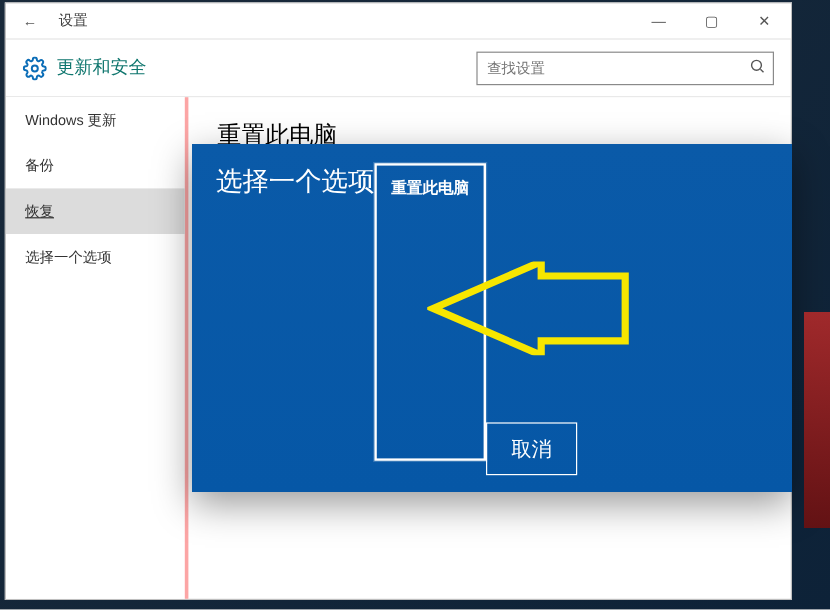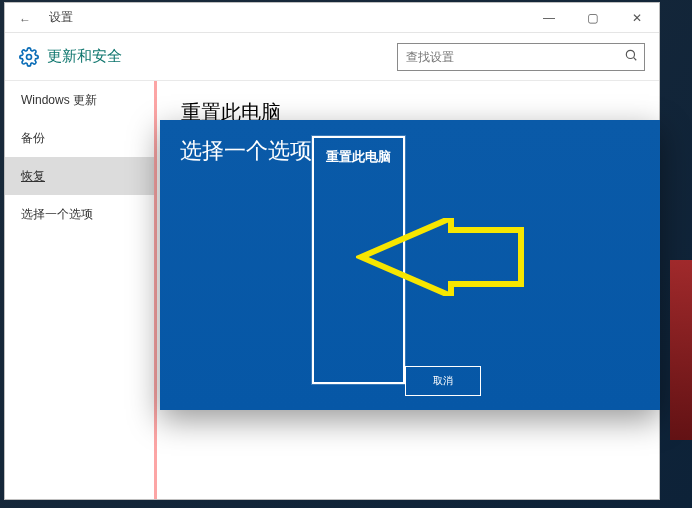--- a/index.html
+++ b/index.html
@@ -115,24 +115,24 @@
     border: 2px solid #ffffff;
     outline: 1px solid rgba(255,255,255,0.2);
   }
   .opt-title { font-size: 13px; font-weight: 700; margin-bottom: 4px; }
   .opt-desc  { font-size: 12px; color: #d6e8f9; }
   .dialog-footer {
     margin-top: auto;
     display: flex; justify-content: flex-end;
   }
   .cancel-btn {
-    min-width: 76px; height: 30px;
+    min-width: 76px; height: 44px;
     border: 1.5px solid #ffffff;
     display: flex; align-items: center; justify-content: center;
-    font-size: 10px; color: #fff;
+    font-size: 17px; color: #fff;
     background: transparent;
   }
   
   .arrow {
     position: absolute;
     left: 356px; top: 218px;
     width: 170px; height: 78px;
     pointer-events: none;
   }
   

